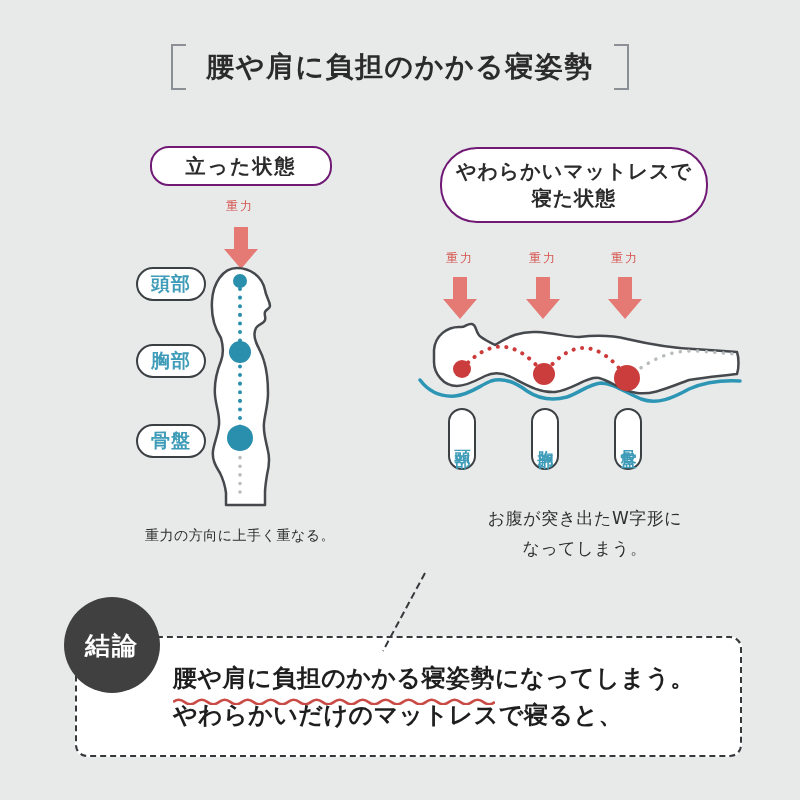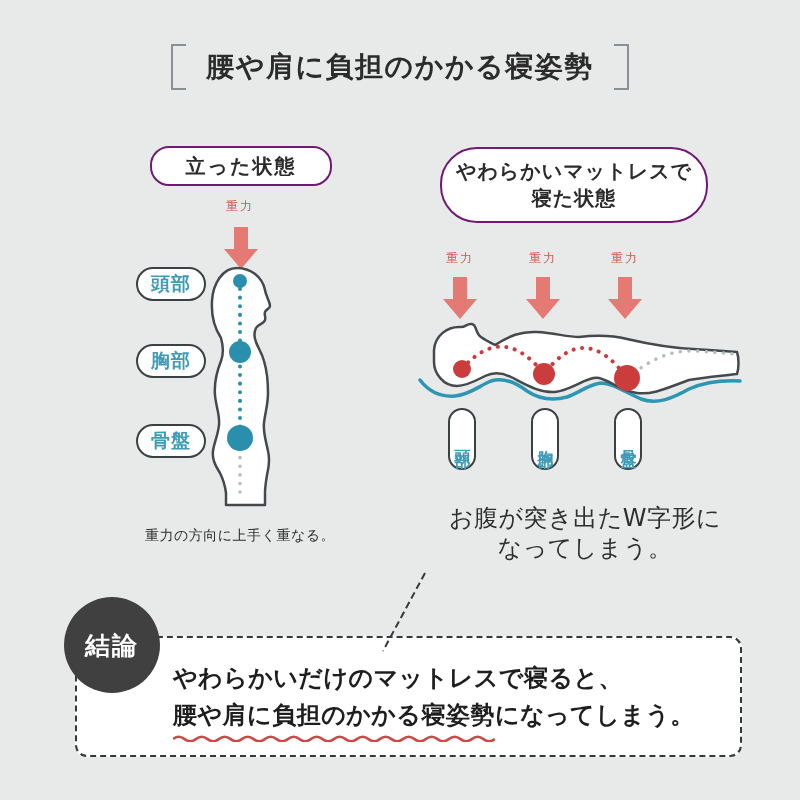--- a/index.html
+++ b/index.html
@@ -26,21 +26,21 @@
     display:flex;align-items:center;justify-content:center;font-size:19px;font-weight:bold;color:#3f9cb8;letter-spacing:1px;box-sizing:border-box;
   }
   .vpill{
     position:absolute;top:408px;width:28px;height:62px;background:#fff;border:2px solid #3b4043;border-radius:15px;
     display:flex;align-items:center;justify-content:center;font-size:16px;font-weight:bold;color:#3f9cb8;box-sizing:border-box;
     writing-mode:vertical-rl;text-orientation:upright;letter-spacing:2px;
   }
   
   .caption{position:absolute;font-size:14px;color:#2e2e2e;text-align:center;letter-spacing:0.5px;}
   .standing-caption{left:40px;top:527px;width:400px;}
-  .lying-caption{left:430px;top:503px;width:310px;font-size:24px;line-height:30px;}
+  .lying-caption{left:430px;top:503px;width:310px;font-size:17px;line-height:30px;}
   
   .abs{position:absolute;}
   
   .bubble{
     position:absolute;left:75px;top:636px;width:667px;height:121px;background:#fff;
     border:2px dashed #35393c;border-radius:12px;box-sizing:border-box;
   }
   .badge{
     position:absolute;left:64px;top:597px;width:96px;height:96px;border-radius:50%;background:#404040;
     display:flex;align-items:center;justify-content:center;color:#fff;font-size:25px;font-weight:bold;letter-spacing:2px;
@@ -136,24 +136,24 @@
 
   <div class="bubble"></div>
 
   <svg class="abs" style="left:378px;top:566px;" width="60" height="92" viewBox="0 0 60 92">
     <line x1="47" y1="7" x2="5" y2="85" stroke="#35393c" stroke-width="2" stroke-dasharray="7 4"></line>
   </svg>
 
   <div class="badge">結論</div>
 
   <div class="bubble-text">
-    <div>やわらかいだけのマットレスで寝ると、</div>
     <div>
       <span class="u-wavy">
         <span>腰や肩に負担のかかる寝姿勢</span>
         <svg viewBox="0 0 280 9" preserveAspectRatio="none">
           <path d="M0 6 Q5 1.5 10 6 T20 6 T30 6 T40 6 T50 6 T60 6 T70 6 T80 6 T90 6 T100 6 T110 6 T120 6 T130 6 T140 6 T150 6 T160 6 T170 6 T180 6 T190 6 T200 6 T210 6 T220 6 T230 6 T240 6 T250 6 T260 6 T270 6 T280 6" fill="none" stroke="#ca4a46" stroke-width="2.4"></path>
         </svg>
       </span><span>になってしまう。</span>
     </div>
+    <div>やわらかいだけのマットレスで寝ると、</div>
   </div>
 
 </div>
 
 </body></html>

